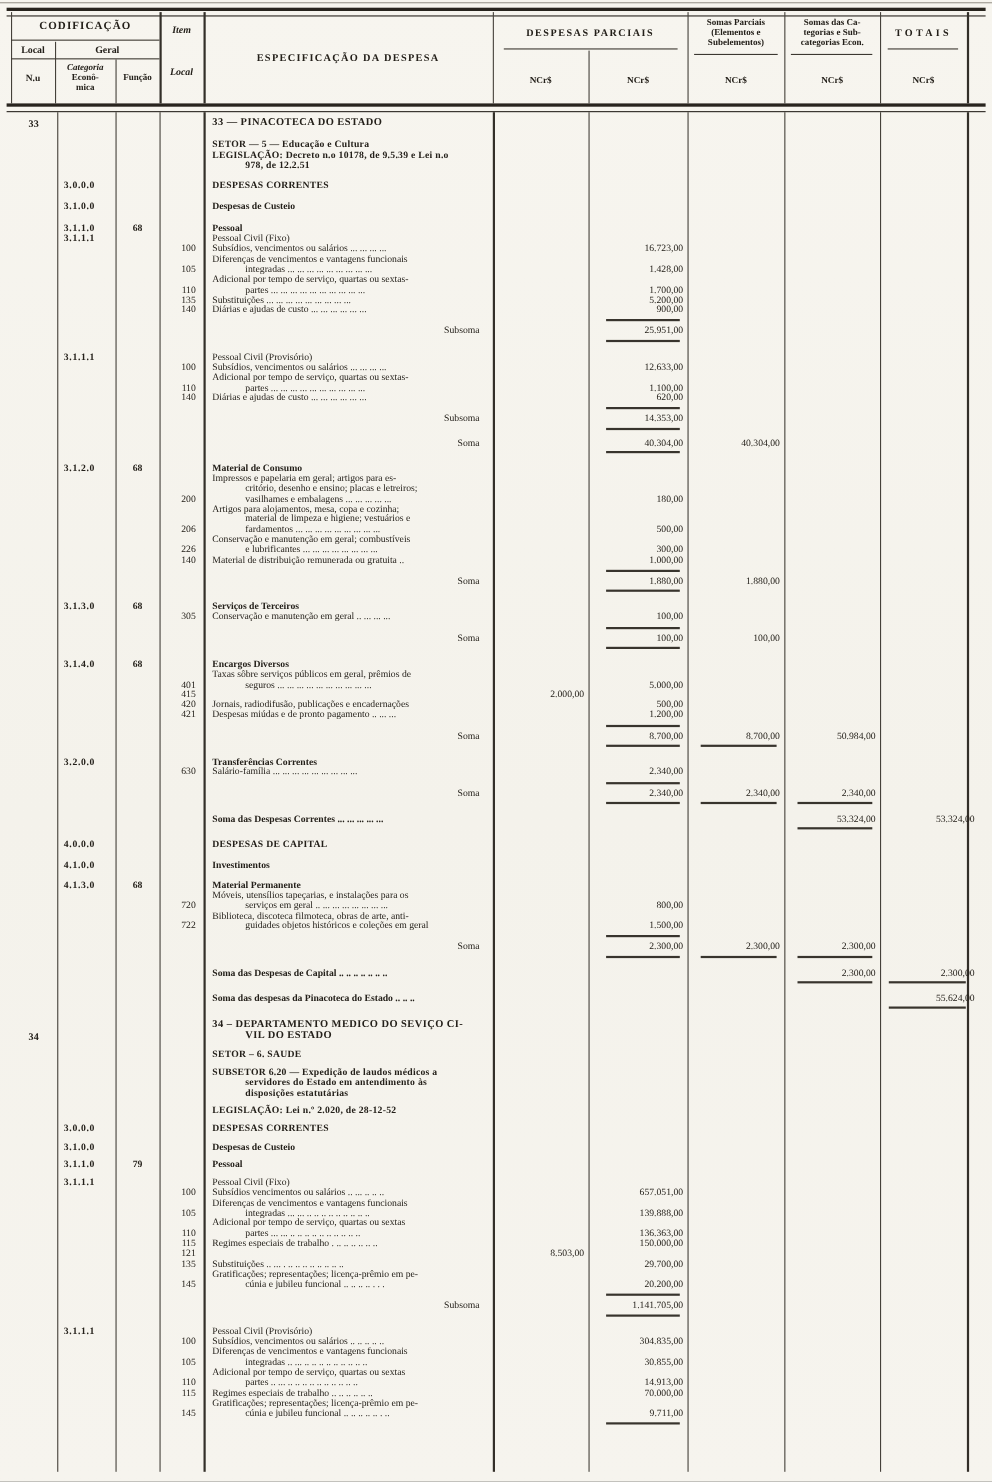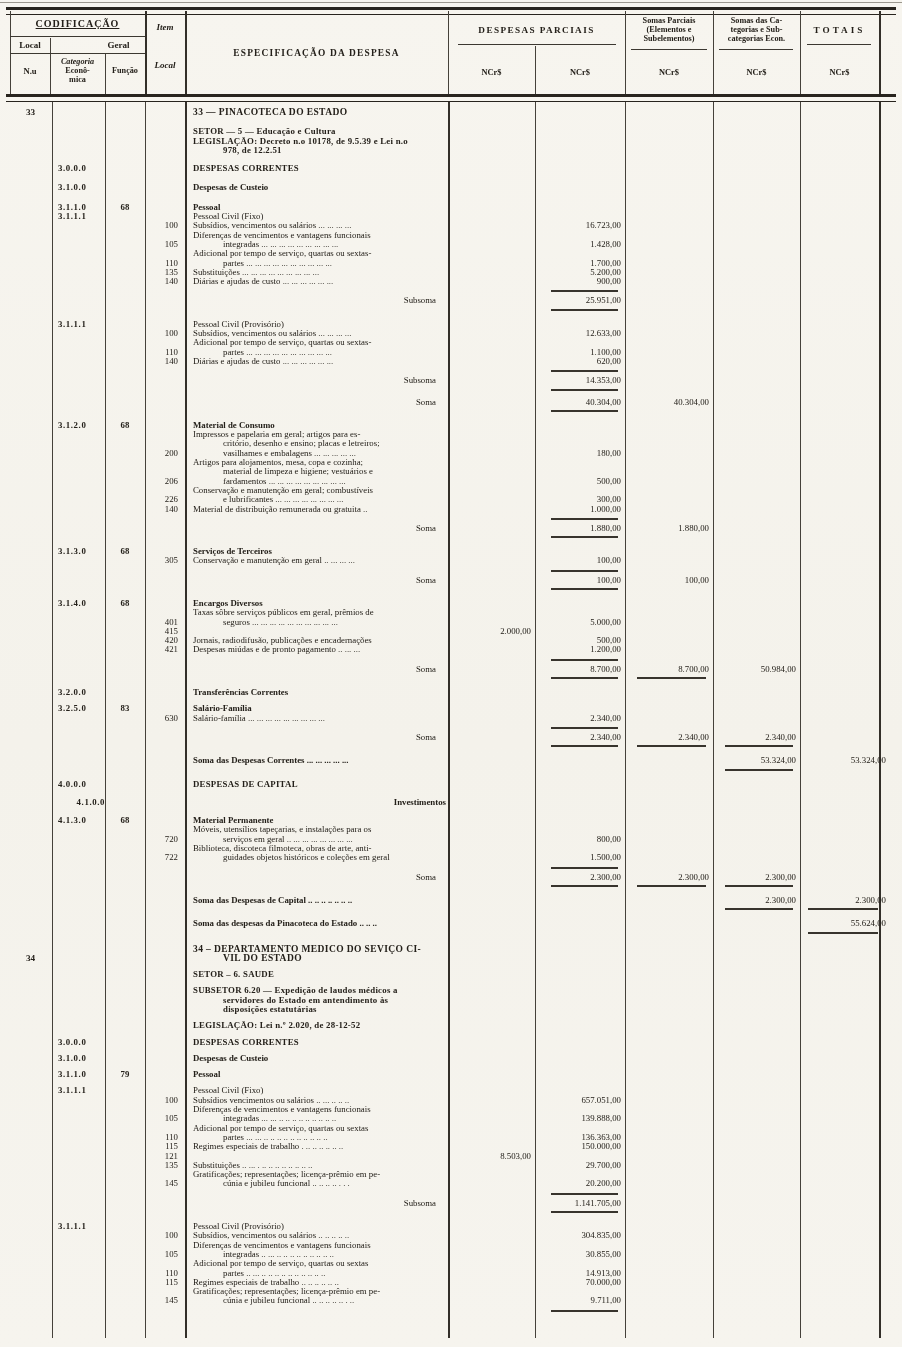--- a/index.html
+++ b/index.html
@@ -53,24 +53,24 @@
     <div class="vline" style="left:105px;top:54px;height:40px;"></div>
     <div class="vline bold" style="left:145px;top:11px;height:83px;"></div>
     <div class="vline bold" style="left:185px;top:11px;height:83px;"></div>
     <div class="vline" style="left:448px;top:11px;height:83px;"></div>
     <div class="vline" style="left:535px;top:46px;height:48px;"></div>
     <div class="vline" style="left:625px;top:11px;height:83px;"></div>
     <div class="vline" style="left:713px;top:11px;height:83px;"></div>
     <div class="vline" style="left:800px;top:11px;height:83px;"></div>
     <div class="vline bold" style="left:879px;top:11px;height:83px;"></div>
 
-    <div class="hl ctr" style="left:10px;top:18px;width:135px;font-size:10px;letter-spacing:1px;text-decoration:underline;">CODIFICAÇÃO</div>
+    <div class="hl ctr" style="left:10px;top:18px;width:135px;font-size:10px;letter-spacing:1px;">CODIFICAÇÃO</div>
     <div class="hrule" style="left:10px;top:36px;width:135px;"></div>
     <div class="hl ctr" style="left:10px;top:40px;width:40px;font-size:9px;">Local</div>
-    <div class="hl ctr" style="left:50px;top:40px;width:95px;font-size:9px;padding-left:21px;">Geral</div>
+    <div class="hl ctr" style="left:50px;top:40px;width:95px;font-size:9px;">Geral</div>
     <div class="hrule" style="left:10px;top:53px;width:135px;"></div>
     <div class="hl ctr" style="left:10px;top:66px;width:40px;font-size:8.6px;">N.u</div>
     <div class="hl ctr" style="left:50px;top:57px;width:55px;font-size:8.2px;font-style:italic;">Categoria</div>
     <div class="hl ctr" style="left:50px;top:66px;width:55px;font-size:8.2px;">Econô-</div>
     <div class="hl ctr" style="left:50px;top:75px;width:55px;font-size:8.2px;">mica</div>
     <div class="hl ctr" style="left:105px;top:66px;width:40px;font-size:8.2px;">Função</div>
 
     <div class="hl ctr it" style="left:145px;top:22px;width:40px;font-size:9px;">Item</div>
     <div class="hl ctr it" style="left:145px;top:60px;width:40px;font-size:9px;">Local</div>
 
@@ -759,34 +759,20 @@
         <div class="cell item"></div>
         <div class="cell desc">
           <div class="l t-bold">Transferências Correntes</div>
         </div>
         <div class="cell v"></div>
         <div class="cell v"></div>
         <div class="cell v"></div>
         <div class="cell v"></div>
         <div class="cell v"></div>
       </div>
-      <div class="row" style="margin-top: 7px;">
-        <div class="cell nu"></div>
-        <div class="cell code">3.2.5.0</div>
-        <div class="cell func">83</div>
-        <div class="cell item"></div>
-        <div class="cell desc">
-          <div class="l t-bold">Salário-Família</div>
-        </div>
-        <div class="cell v"></div>
-        <div class="cell v"></div>
-        <div class="cell v"></div>
-        <div class="cell v"></div>
-        <div class="cell v"></div>
-      </div>
       <div class="row">
         <div class="cell nu"></div>
         <div class="cell code"></div>
         <div class="cell func"></div>
         <div class="cell item">630</div>
         <div class="cell desc">
           <div class="l t-plain">Salário-família ... ... ... ... ... ... ... ... ...</div>
         </div>
         <div class="cell v"></div>
         <div class="cell v">2.340,00</div>
@@ -875,21 +861,21 @@
         <div class="cell item"></div>
         <div class="cell desc">
           <div class="l t-head">DESPESAS DE CAPITAL</div>
         </div>
         <div class="cell v"></div>
         <div class="cell v"></div>
         <div class="cell v"></div>
         <div class="cell v"></div>
         <div class="cell v"></div>
       </div>
-      <div class="row" style="margin-top: 9px; text-align: right;">
+      <div class="row" style="margin-top: 9px;">
         <div class="cell nu"></div>
         <div class="cell code">4.1.0.0</div>
         <div class="cell func"></div>
         <div class="cell item"></div>
         <div class="cell desc">
           <div class="l t-bold">Investimentos</div>
         </div>
         <div class="cell v"></div>
         <div class="cell v"></div>
         <div class="cell v"></div>

